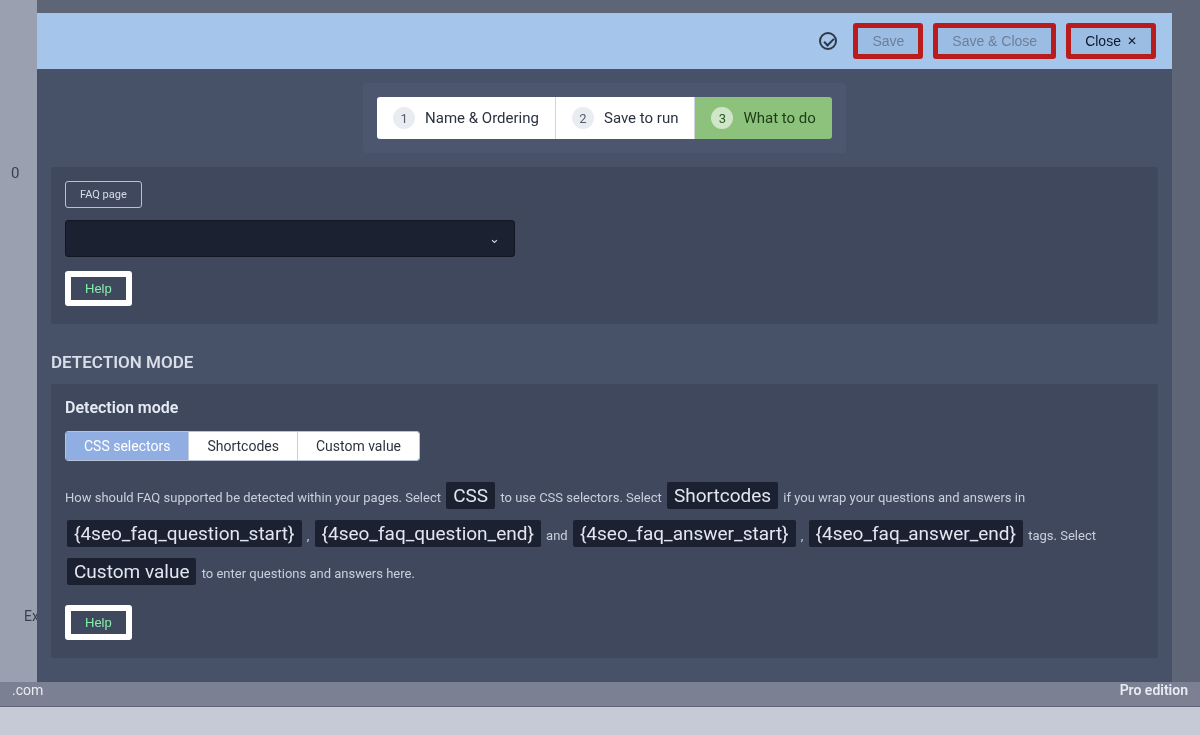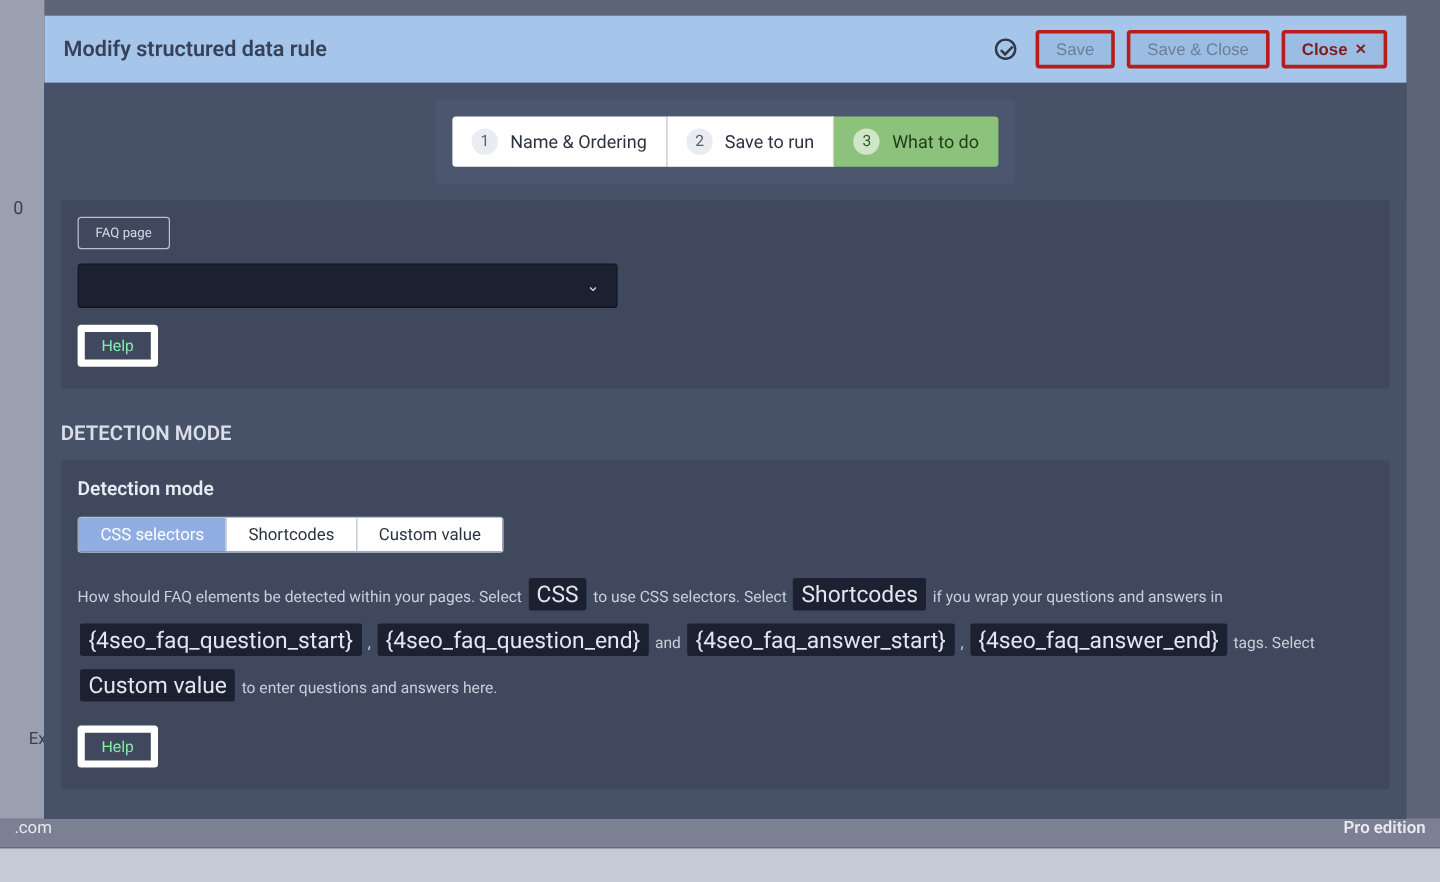--- a/index.html
+++ b/index.html
@@ -71,33 +71,32 @@
     content: "";
     position: absolute;
     left: 3px; top: 4px;
     width: 8px; height: 4px;
     border-left: 2px solid #2f3846;
     border-bottom: 2px solid #2f3846;
     transform: rotate(-45deg);
   }
   .hbtn {
     background: #9cbde3;
-    border: 3px solid #b91c1c;
+    border: 5px solid #b91c1c;
     color: #6d7e97;
     padding: 5px 14px;
     font-size: 14px;
     border-radius: 3px;
     cursor: default;
     text-align: center;
   }
   .hbtn.close {
-    color: #7f1d1d;
+    color: #0f172a;
     display: inline-flex; align-items: center; gap: 6px;
     cursor: pointer;
-    font-weight: bold;
   }
   .close-x { font-size: 12px; }
 
   
   .stepper-wrap {
     background: #475168;
     padding: 14px 0;
     display: flex; justify-content: center;
   }
   .stepper {
@@ -241,21 +240,20 @@
 
 <div class="bg-layer">
   <div class="bg-sidebar"></div>
   <div class="bg-zero">0</div>
   <div class="bg-ex">Ex</div>
 </div>
 
 <div class="modal-overlay">
 
   <div class="modal-header">
-    <div class="modal-title">Modify structured data rule</div>
     <div class="header-actions">
       <span class="check-icon"></span>
       <button class="hbtn">Save</button>
       <button class="hbtn">Save &amp; Close</button>
       <button class="hbtn close">
         <span>Close</span>
         <span class="close-x">✕</span>
       </button>
     </div>
   </div>
@@ -293,21 +291,21 @@
       <div class="section-title">DETECTION MODE</div>
 
       <div class="panel">
         <div class="panel-subtitle">Detection mode</div>
         <div class="toggle-group">
           <div class="toggle-btn active">CSS selectors</div>
           <div class="toggle-btn">Shortcodes</div>
           <div class="toggle-btn">Custom value</div>
         </div>
         <div class="desc">
-          <span>How should FAQ elements be detected within your pages. Select</span>
+          <span>How should FAQ supported be detected within your pages. Select</span>
           <span class="code-tag">CSS</span>
           <span>to use CSS selectors. Select</span>
           <span class="code-tag">Shortcodes</span>
           <span>if you wrap your questions and answers in</span>
           <span class="code-tag">{4seo_faq_question_start}</span>
           <span>,</span>
           <span class="code-tag">{4seo_faq_question_end}</span>
           <span>and</span>
           <span class="code-tag">{4seo_faq_answer_start}</span>
           <span>,</span>

